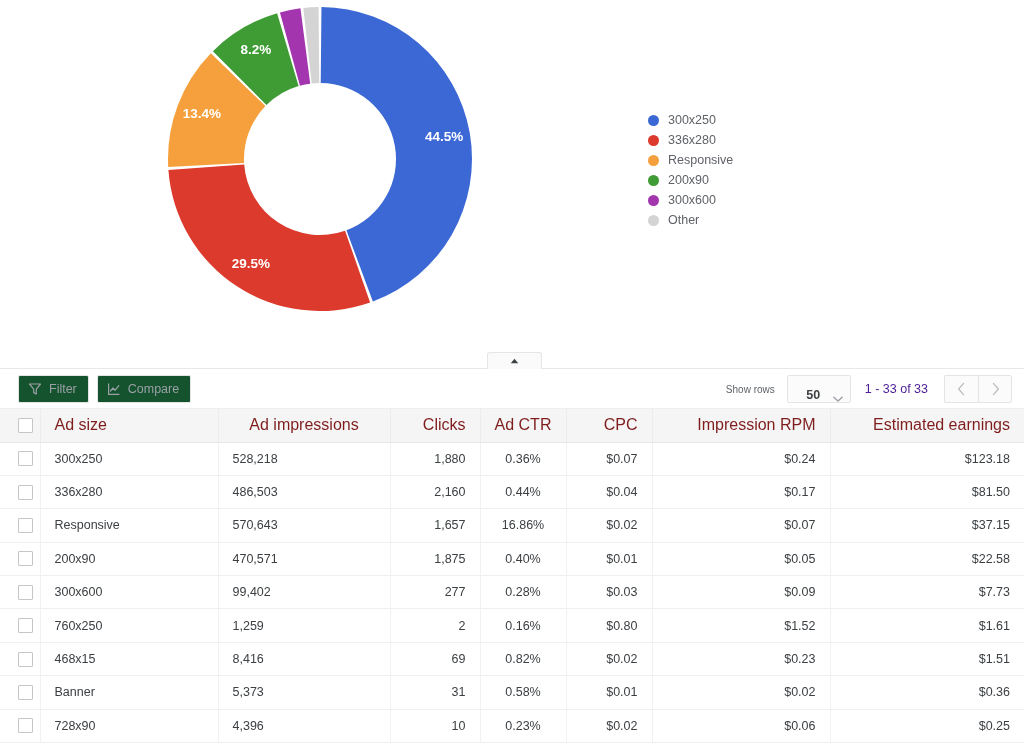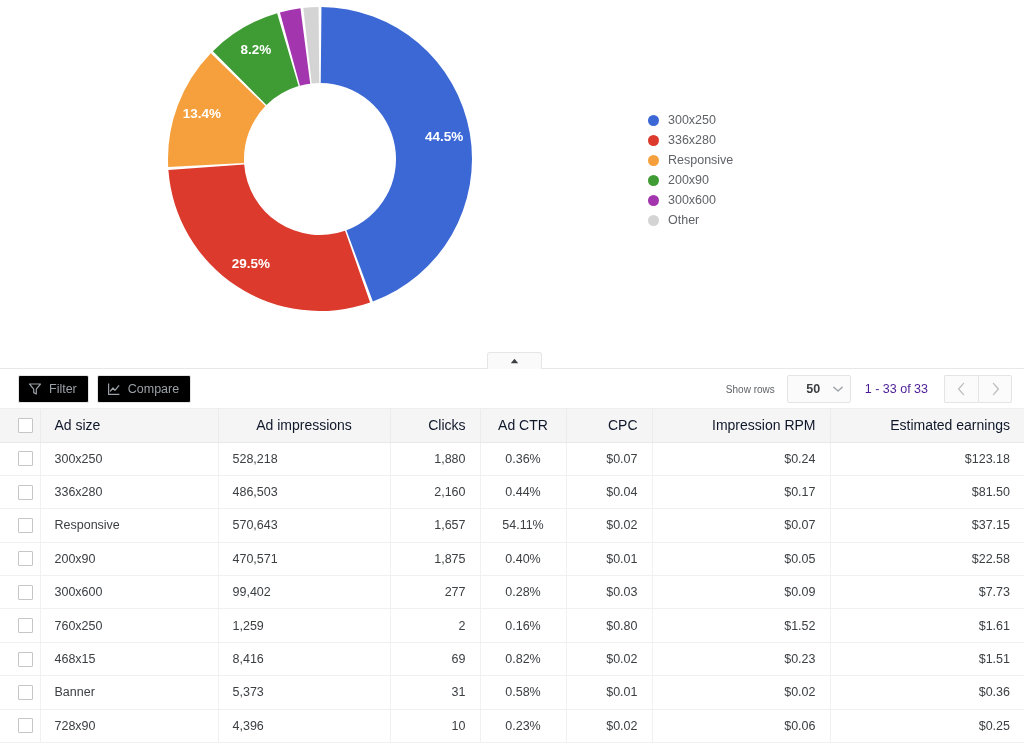--- a/index.html
+++ b/index.html
@@ -94,21 +94,21 @@
     display: flex;
     align-items: center;
     padding-left: 18px;
   }
   .tb-btn {
     display: flex;
     align-items: center;
     height: 28px;
     padding: 0 11px 0 9px;
     border: 1px solid #e4e4e4;
-    background: #000000;
+    background: #14532d;
     border-radius: 2px;
     margin-right: 8px;
     cursor: pointer;
   }
   .tb-btn .tb-ico { display:flex; align-items:center; margin-right: 7px; }
   .tb-btn .tb-lbl {
     font-size: 12.5px;
     color: #9aa0a6;
     white-space: nowrap;
   }
@@ -125,21 +125,21 @@
     color: #5f6368;
     margin-right: 12px;
     white-space: nowrap;
   }
   #rows-select {
     width: 64px; height: 28px;
     border: 1px solid #e4e4e4;
     background: #fbfbfb;
     border-radius: 2px;
     display: flex;
-    align-items: center;
+    align-items: flex-end;
     justify-content: space-between;
     padding: 0 7px 0 0;
     cursor: pointer;
     margin-right: 14px;
   }
   #rows-select .rv {
     flex: 1;
     text-align: center;
     font-size: 12.5px;
     font-weight: bold;
@@ -165,23 +165,23 @@
 
   
   table#data-table {
     width: 1024px;
     border-collapse: collapse;
     table-layout: fixed;
   }
   #data-table thead th {
     background: #f5f5f5;
     height: 33px;
-    font-size: 14px;
+    font-size: 16px;
     font-weight: normal;
-    color: #0f172a;
+    color: #7f1d1d;
     border-bottom: 1px solid #e8e8e8;
     border-right: 1px solid #ececec;
     padding: 0 14px;
     white-space: nowrap;
     vertical-align: middle;
   }
   #data-table thead th:last-child { border-right: none; }
   #data-table tbody td {
     height: 33.4px;
     font-size: 12.5px;
@@ -361,21 +361,21 @@
           <td class="col-rpm">$0.17</td>
           <td class="col-earn">$81.50</td>
         </tr>
         <tr>
           <td class="col-check">
             <span class="chk"></span>
           </td>
           <td class="col-name">Responsive</td>
           <td class="col-imp">570,643</td>
           <td class="col-clk">1,657</td>
-          <td class="col-ctr">54.11%</td>
+          <td class="col-ctr">16.86%</td>
           <td class="col-cpc">$0.02</td>
           <td class="col-rpm">$0.07</td>
           <td class="col-earn">$37.15</td>
         </tr>
         <tr>
           <td class="col-check">
             <span class="chk"></span>
           </td>
           <td class="col-name">200x90</td>
           <td class="col-imp">470,571</td>

